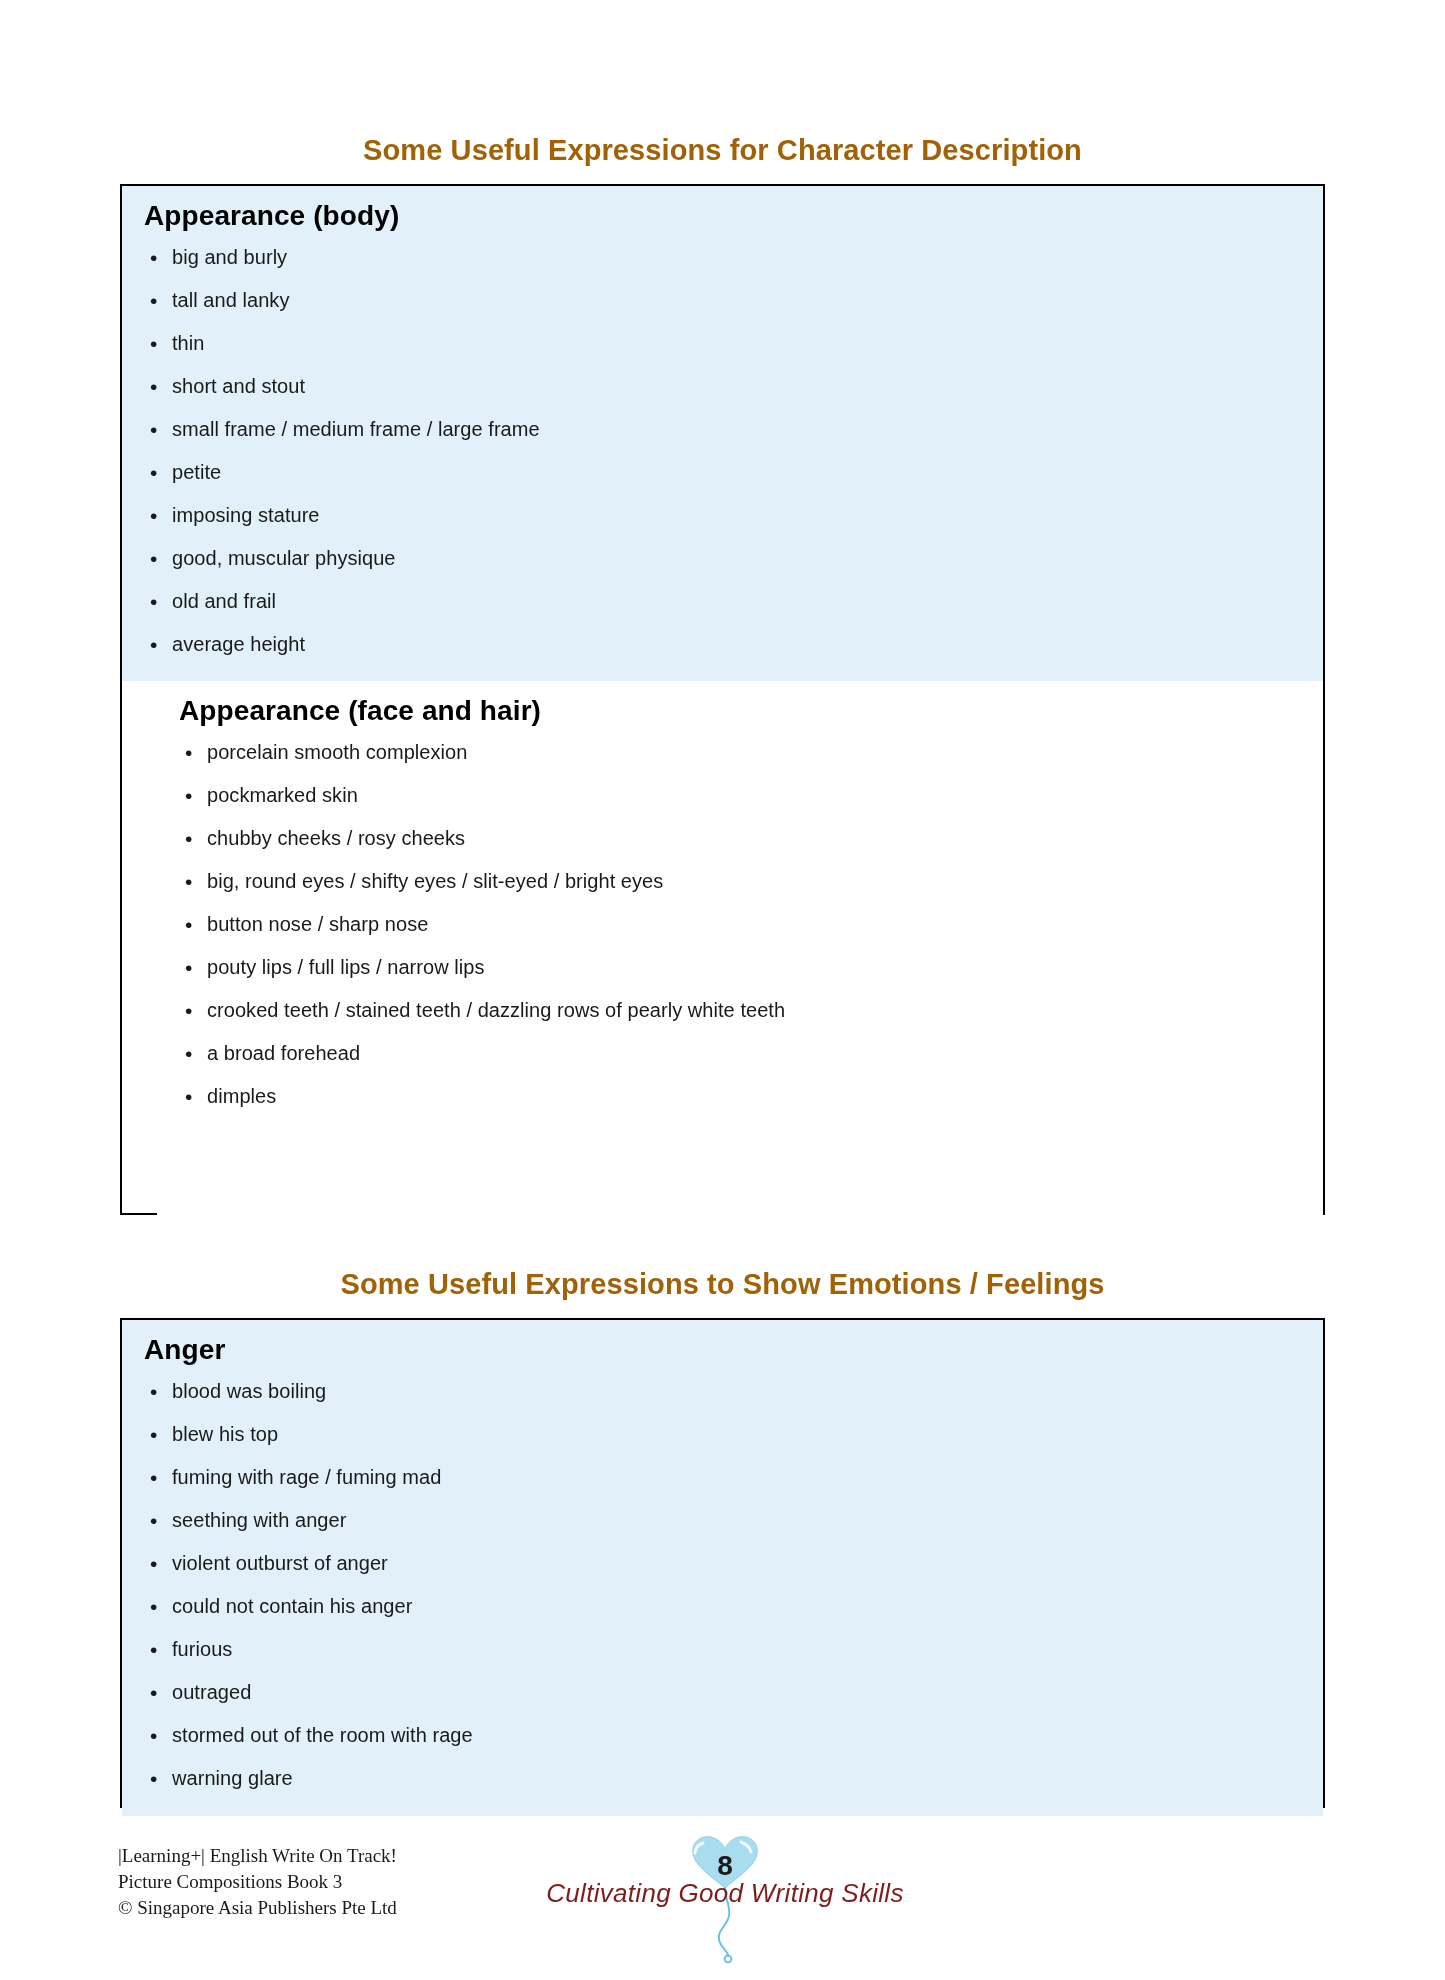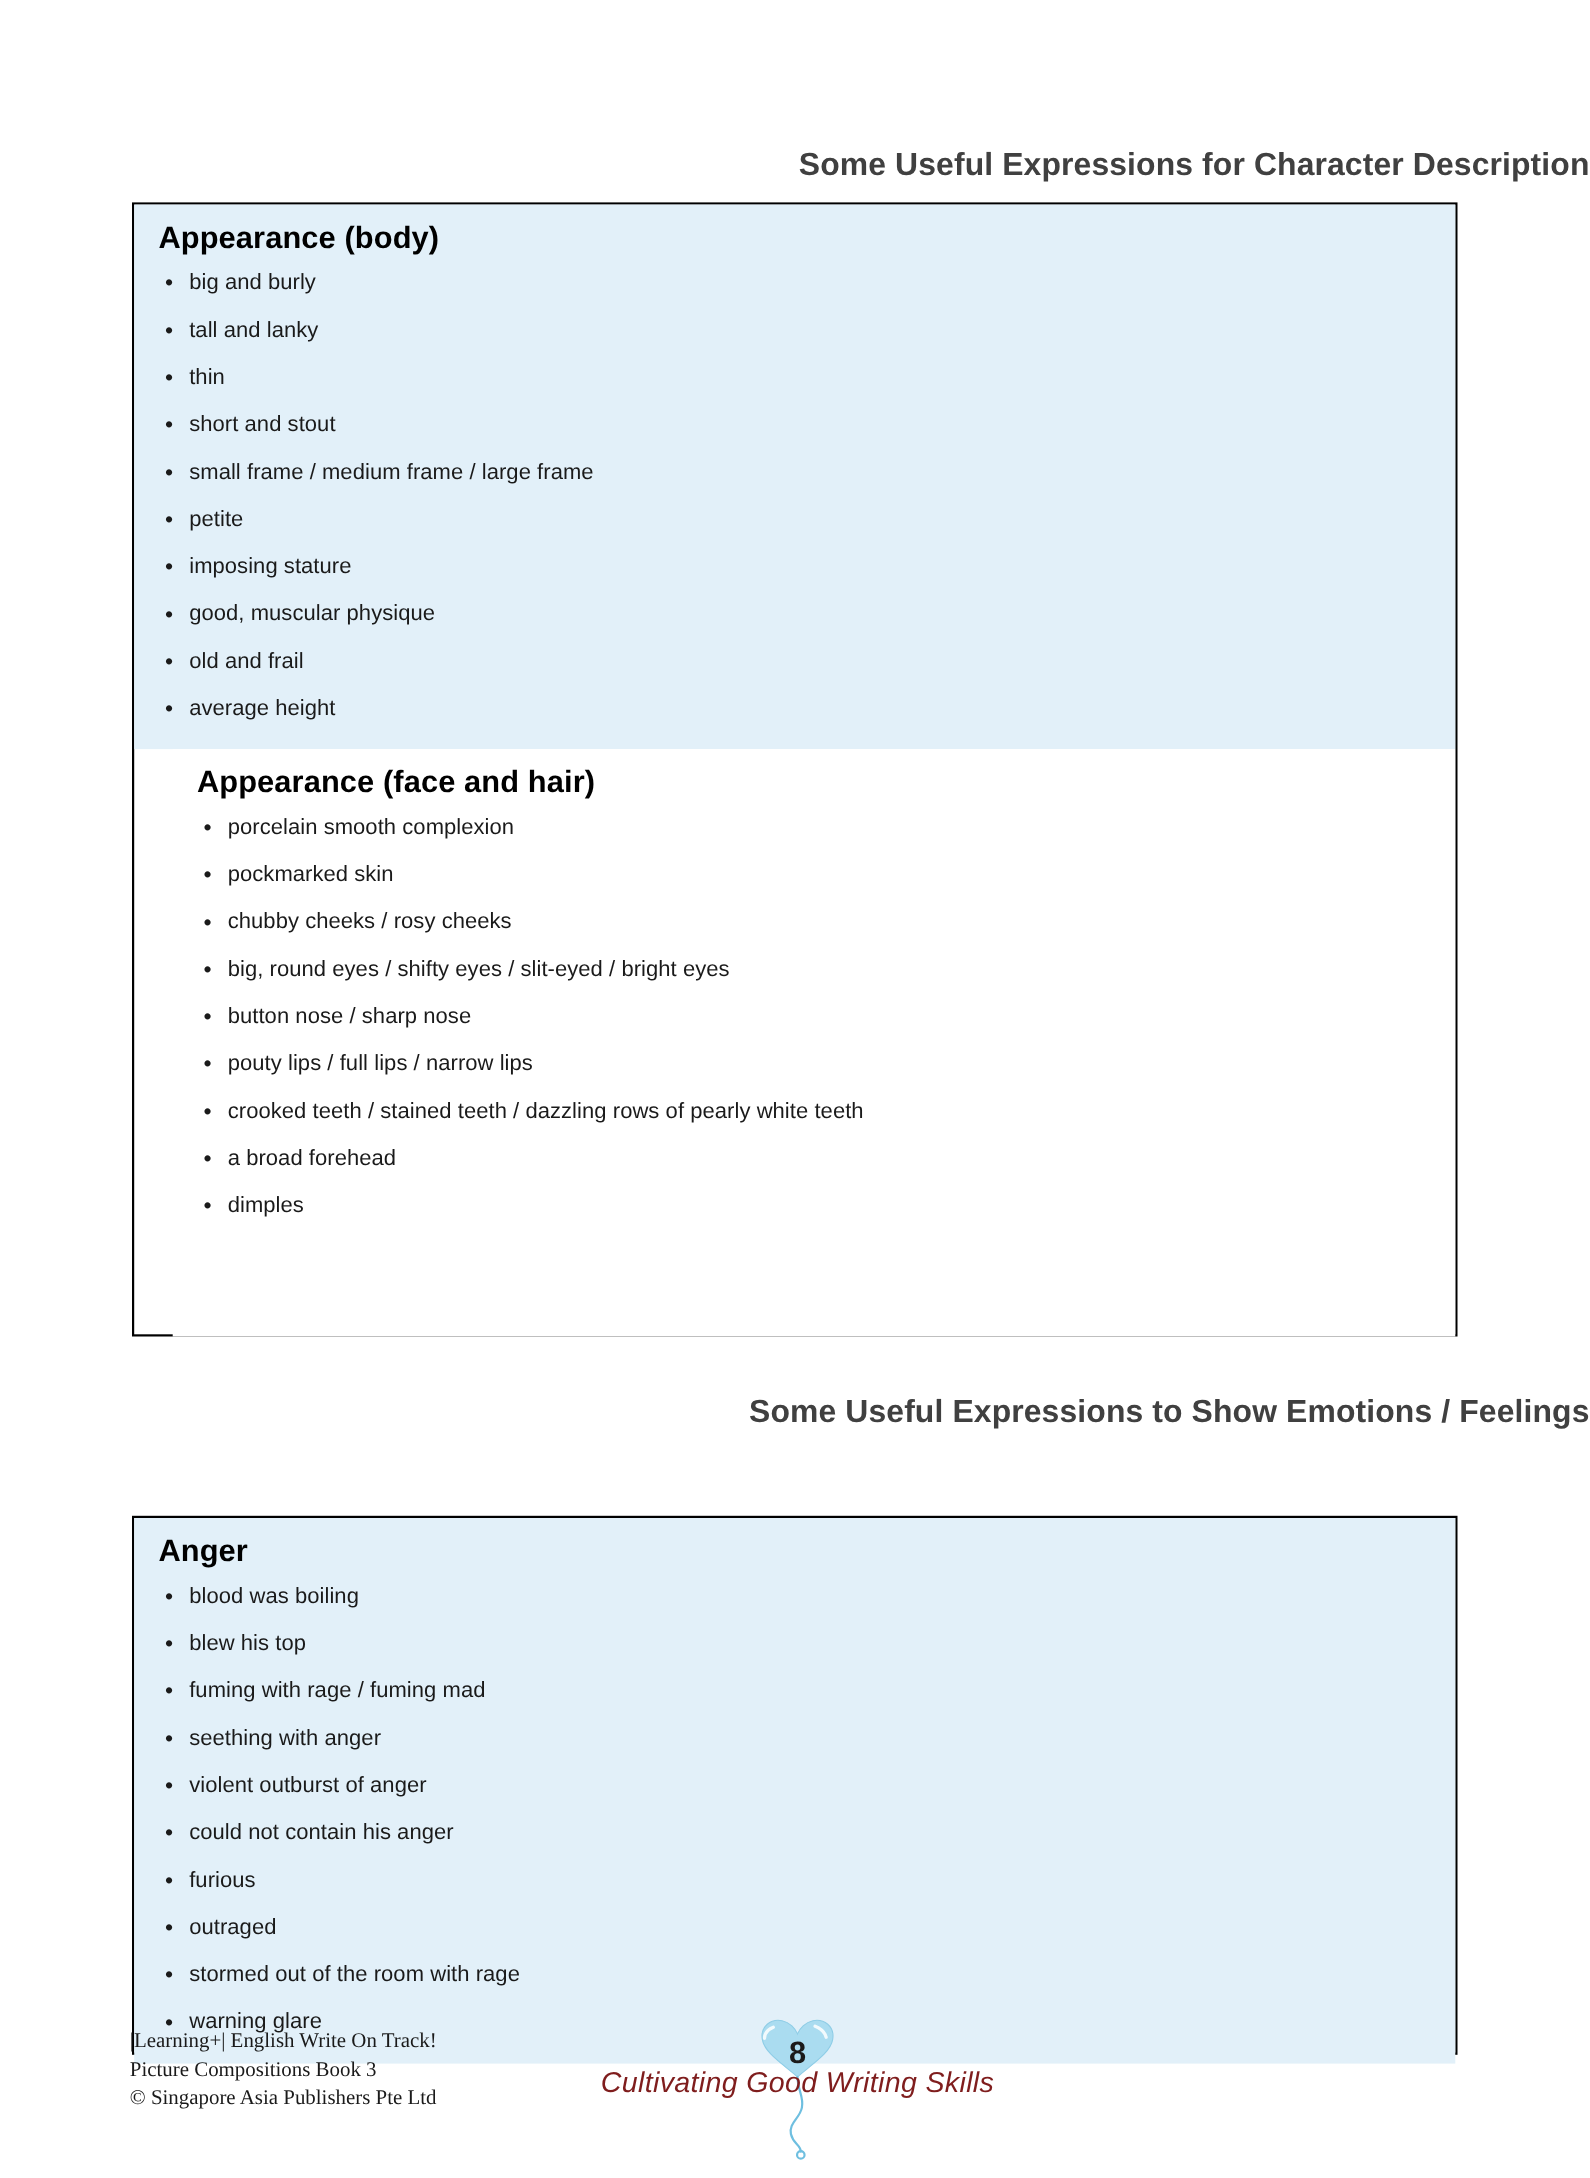--- a/index.html
+++ b/index.html
@@ -19,25 +19,25 @@
   .page {
     position: relative;
     width: 1445px;
     height: 1980px;
     box-sizing: border-box;
     padding: 0;
   }
 
   
   .section-title {
-    text-align: right;
+    text-align: center;
     font-weight: bold;
     font-size: 29px;
     letter-spacing: 0.1px;
-    color: #404040;
+    color: #a16207;
   }
   #title-character {
     position: absolute;
     left: 0;
     right: 0;
     top: 134px;
   }
   #title-emotions {
     position: absolute;
     left: 0;
@@ -52,21 +52,21 @@
     box-sizing: border-box;
   }
   #box-appearance {
     left: 120px;
     top: 184px;
     width: 1205px;
     height: 1031px;
   }
   #box-anger {
     left: 120px;
-    top: 1378px;
+    top: 1318px;
     width: 1205px;
     height: 490px;
     background: #e2f0f9;
   }
 
   .panel {
     box-sizing: border-box;
     padding: 14px 22px 16px 22px;
   }
   .panel.shaded { background: #e2f0f9; }

